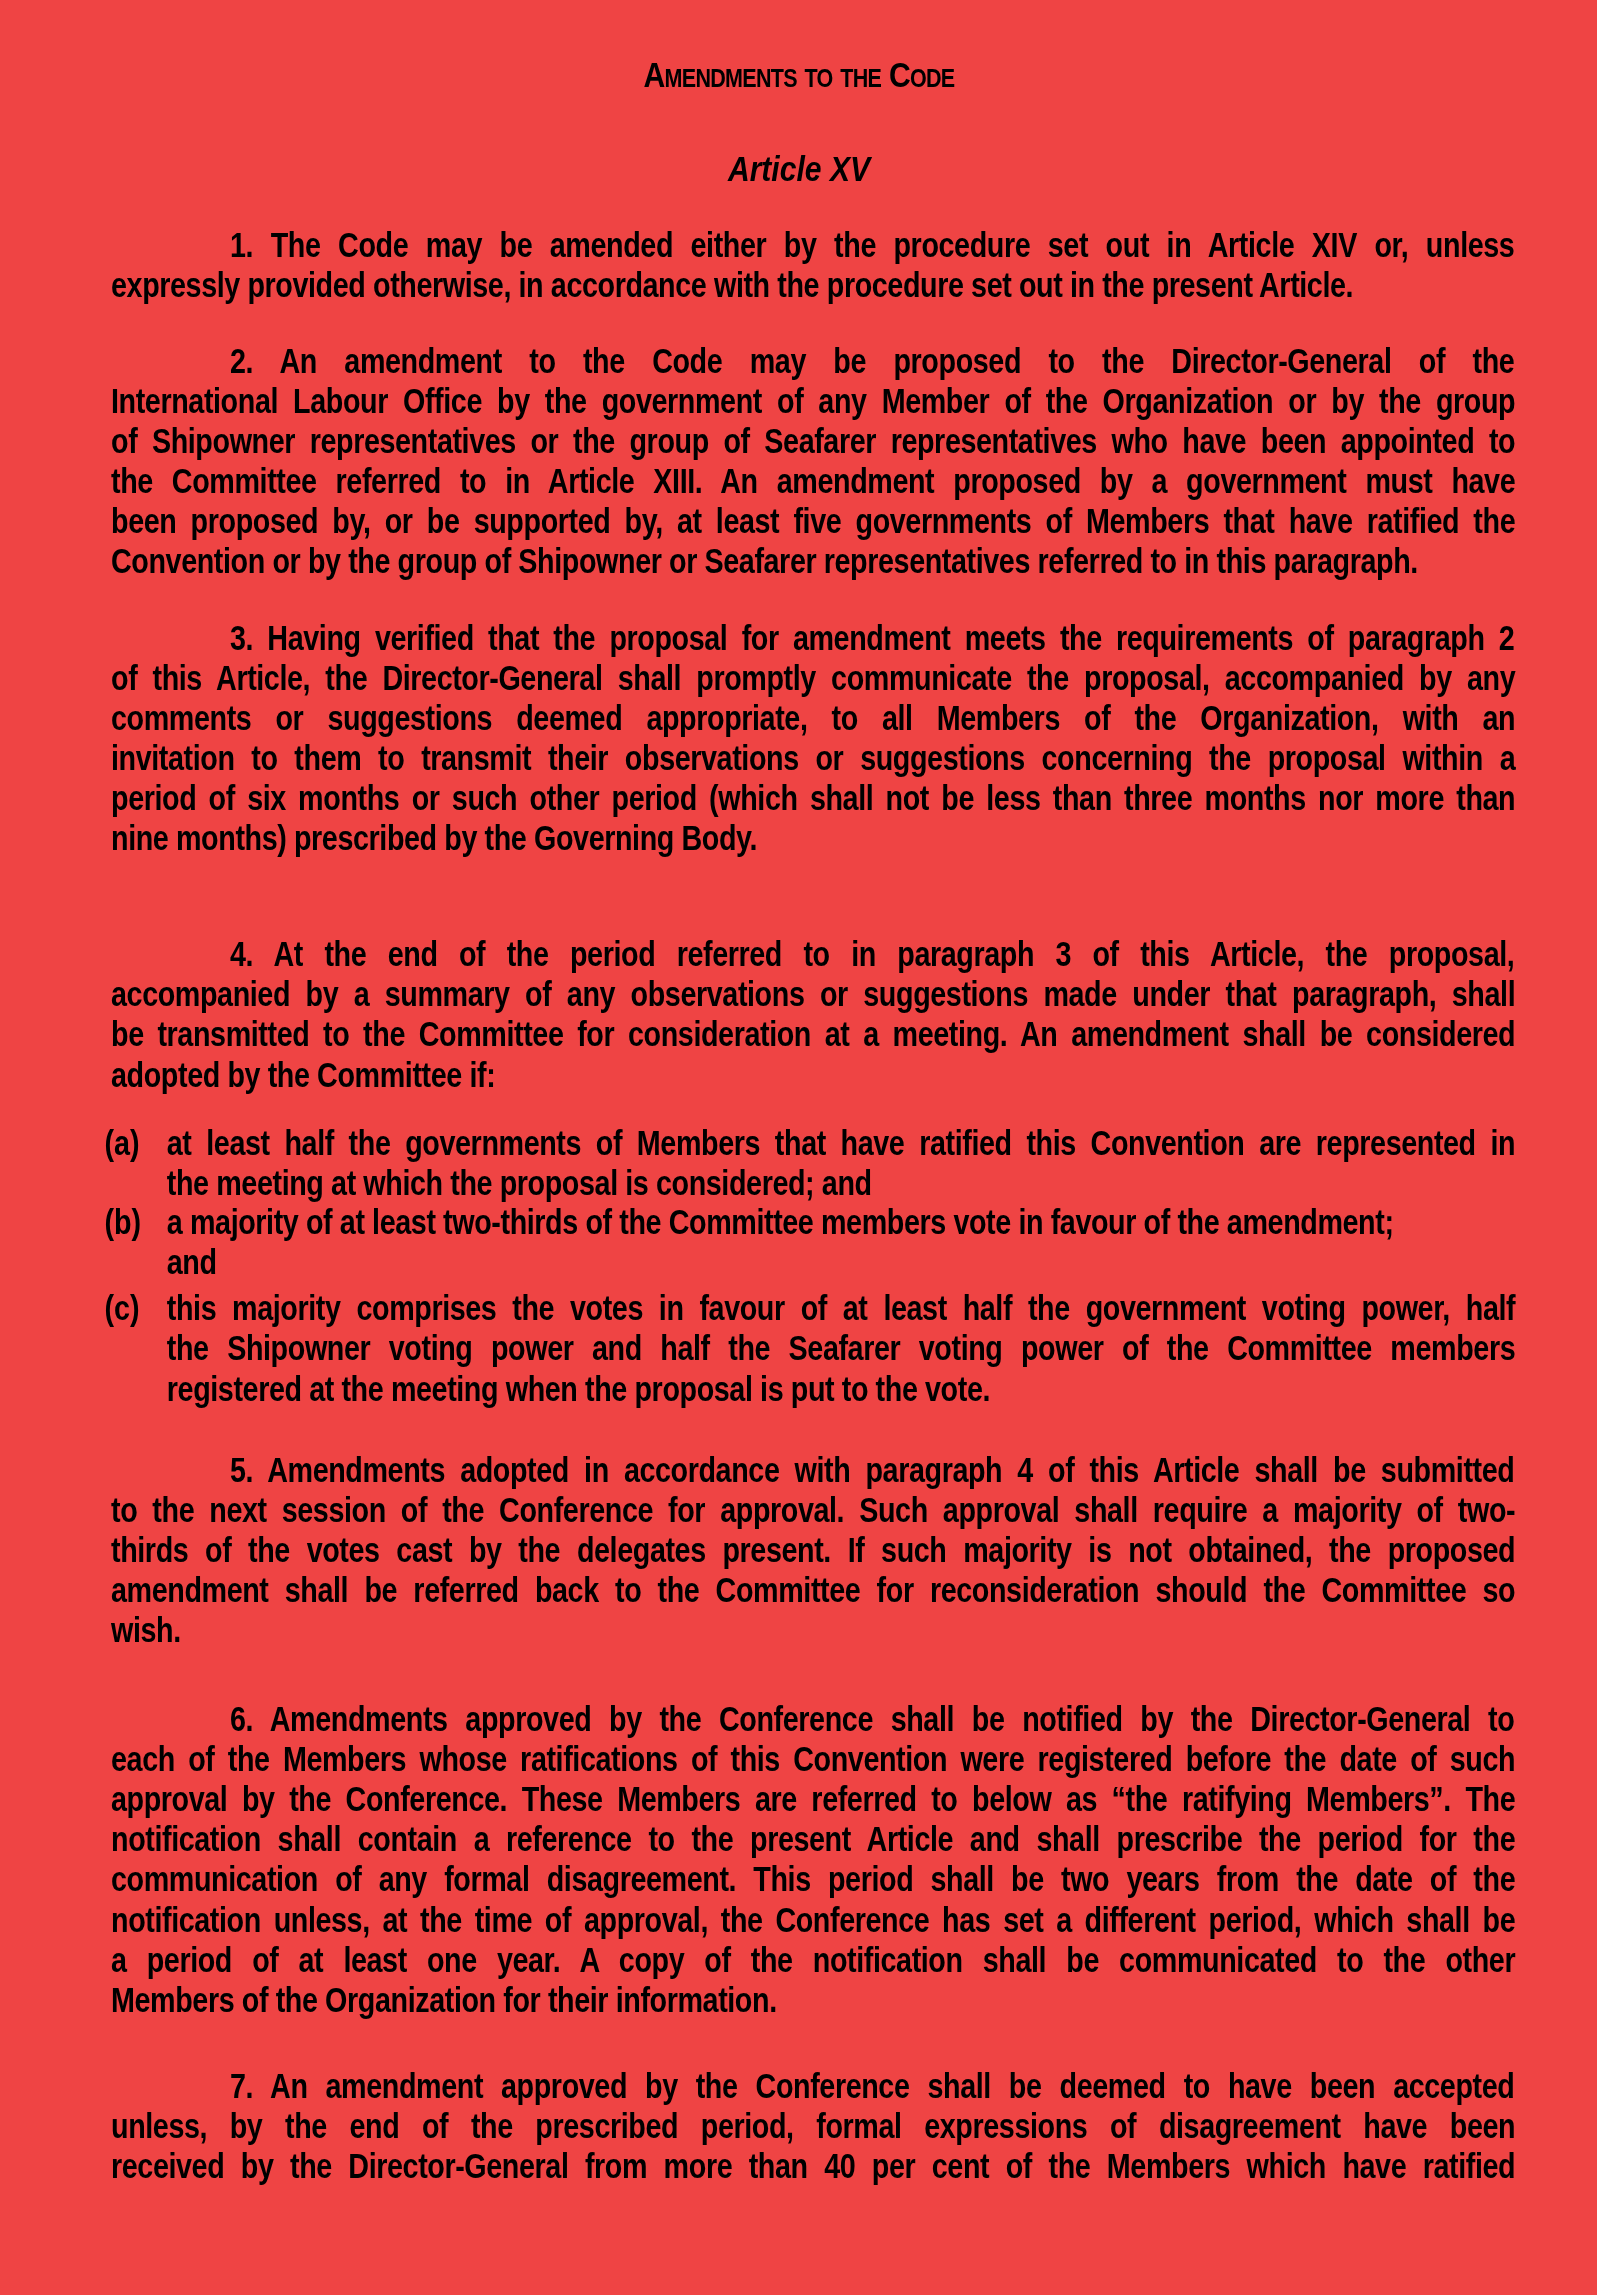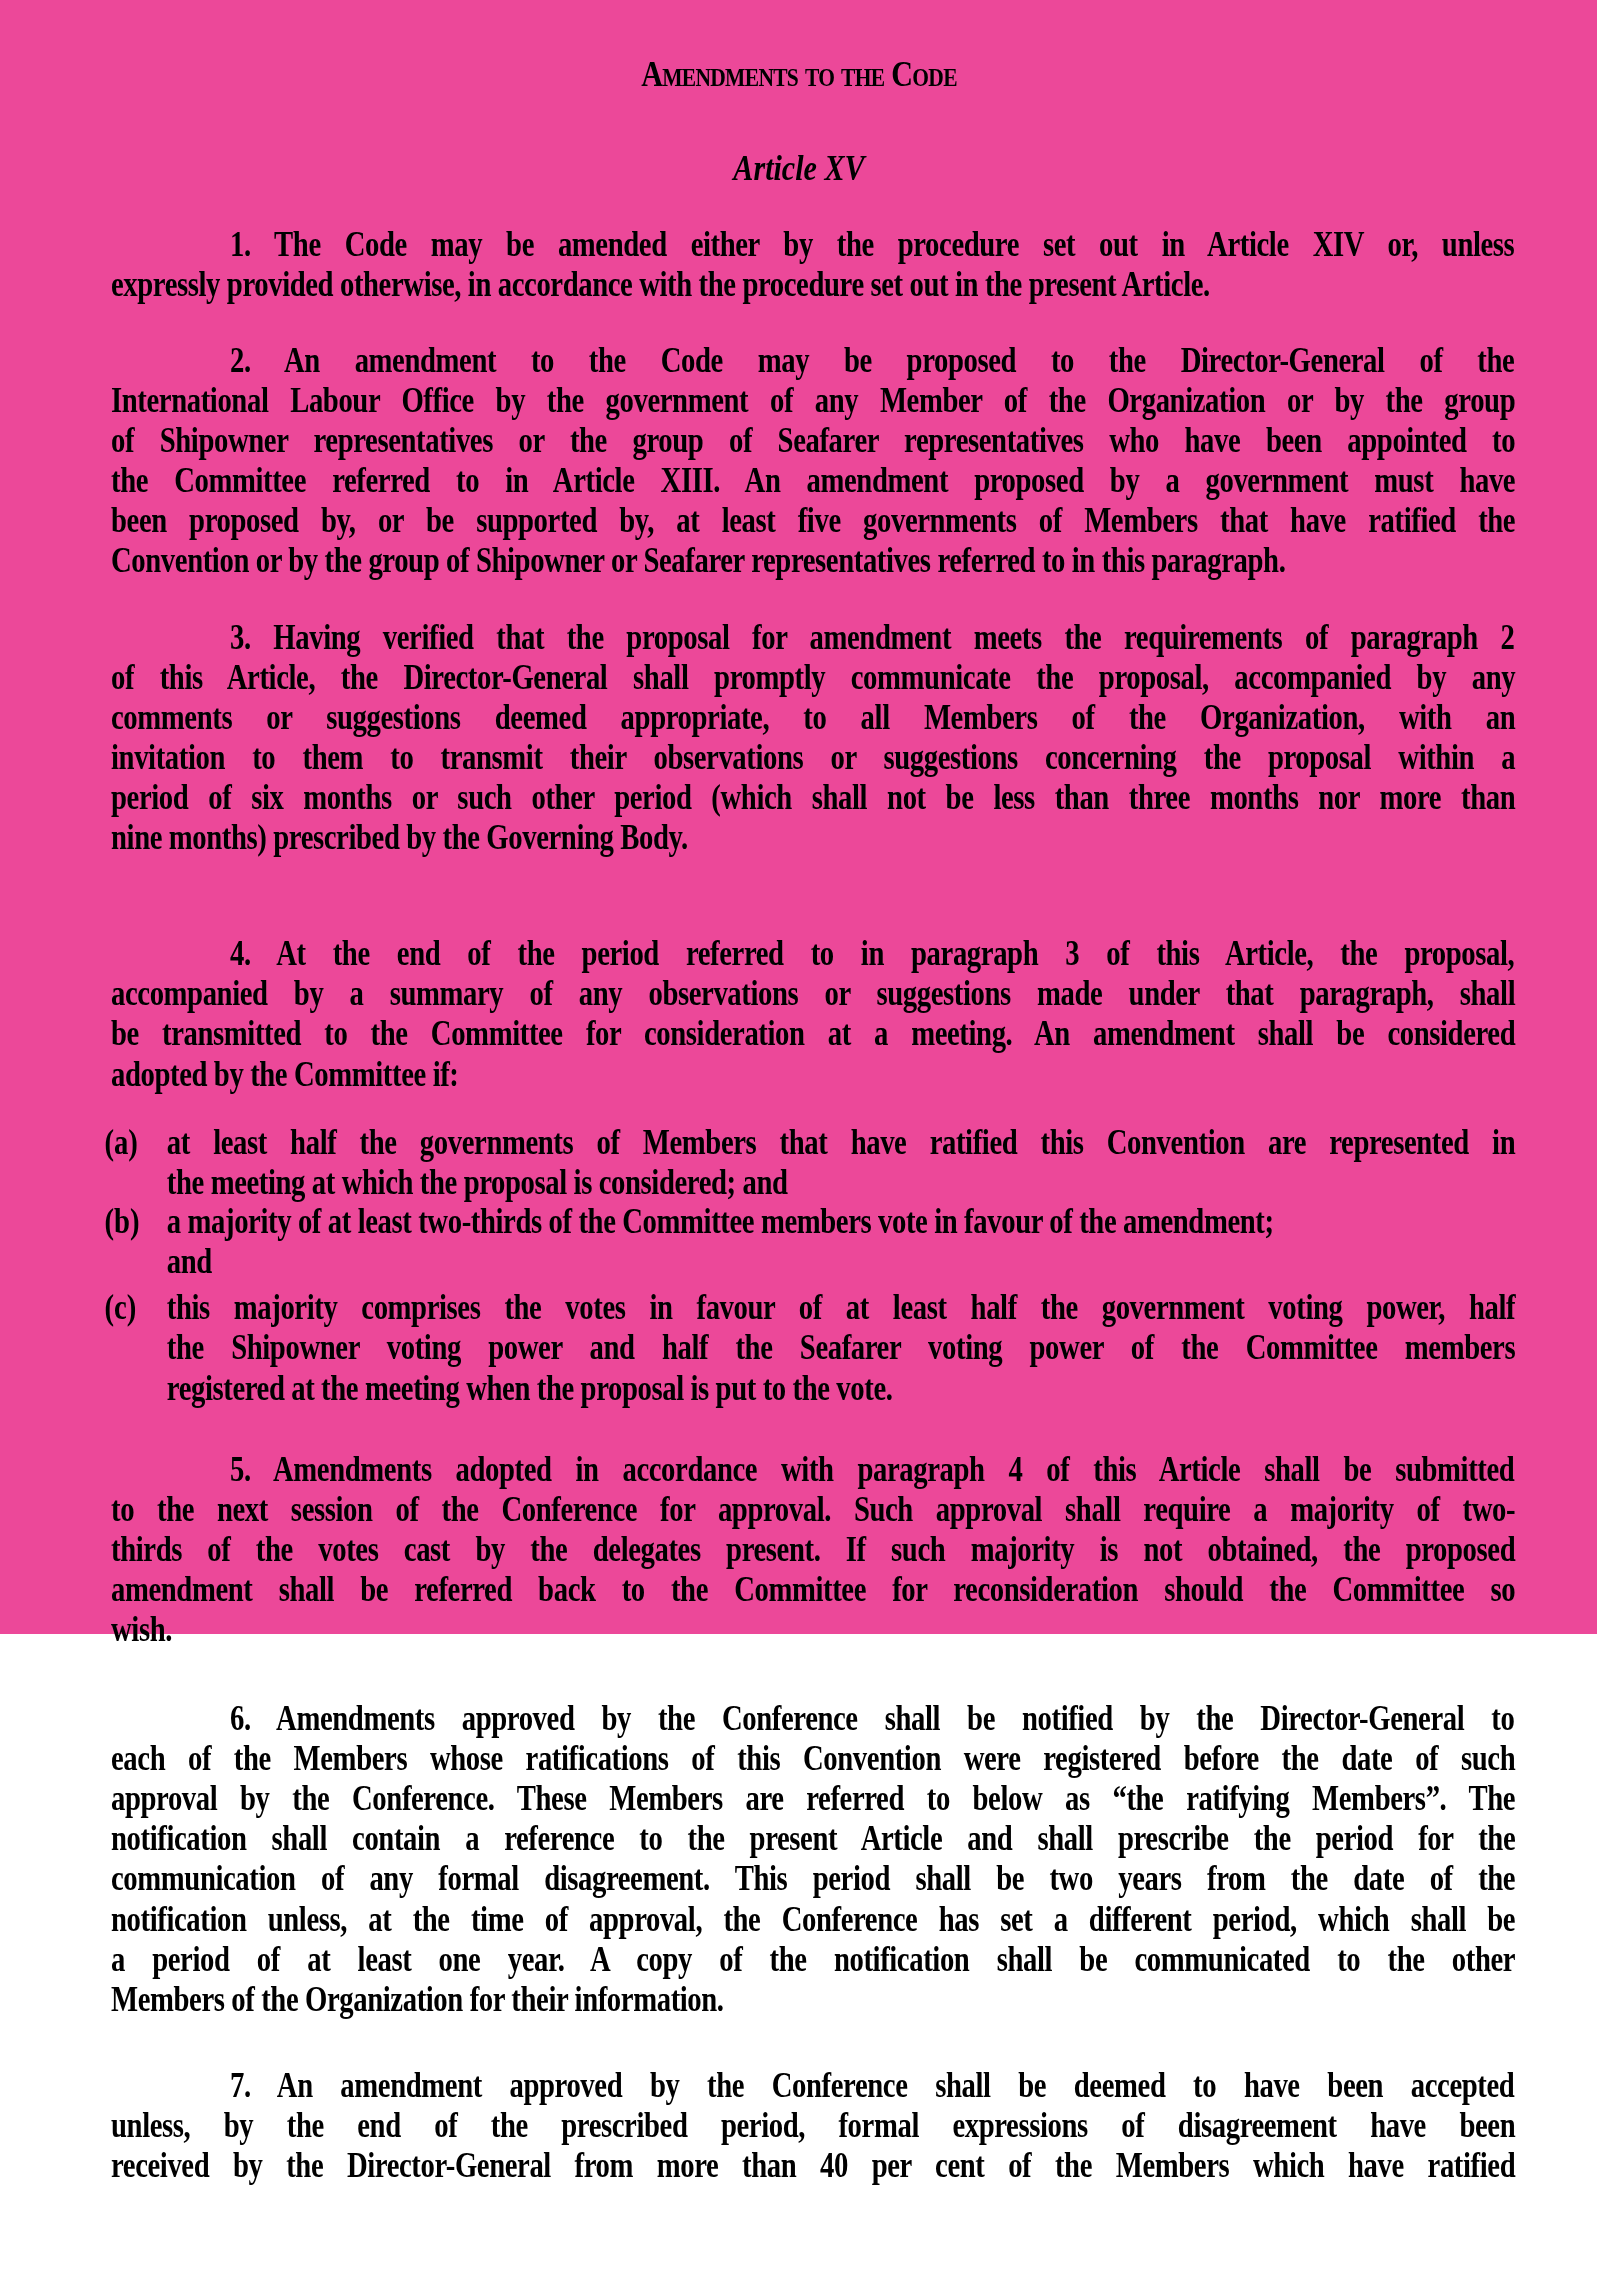--- a/index.html
+++ b/index.html
@@ -13,23 +13,22 @@
     position: relative;
     overflow: hidden;
     color: #000000;
     font-family: "Liberation Sans", "DejaVu Sans", sans-serif;
   }
   .page {
     position: absolute;
     left: 0;
     top: 0;
     width: 1598px;
-    height: 1634px;
-    background: #ec4899;
-    font-family: Liberation Serif, serif;
+    height: 2295px;
+    background: #ef4444;
   }
   
   .title {
     position: absolute;
     left: 0;
     width: 1598px;
     top: 51px;
     text-align: center;
     font-size: 35px;
     font-weight: bold;

